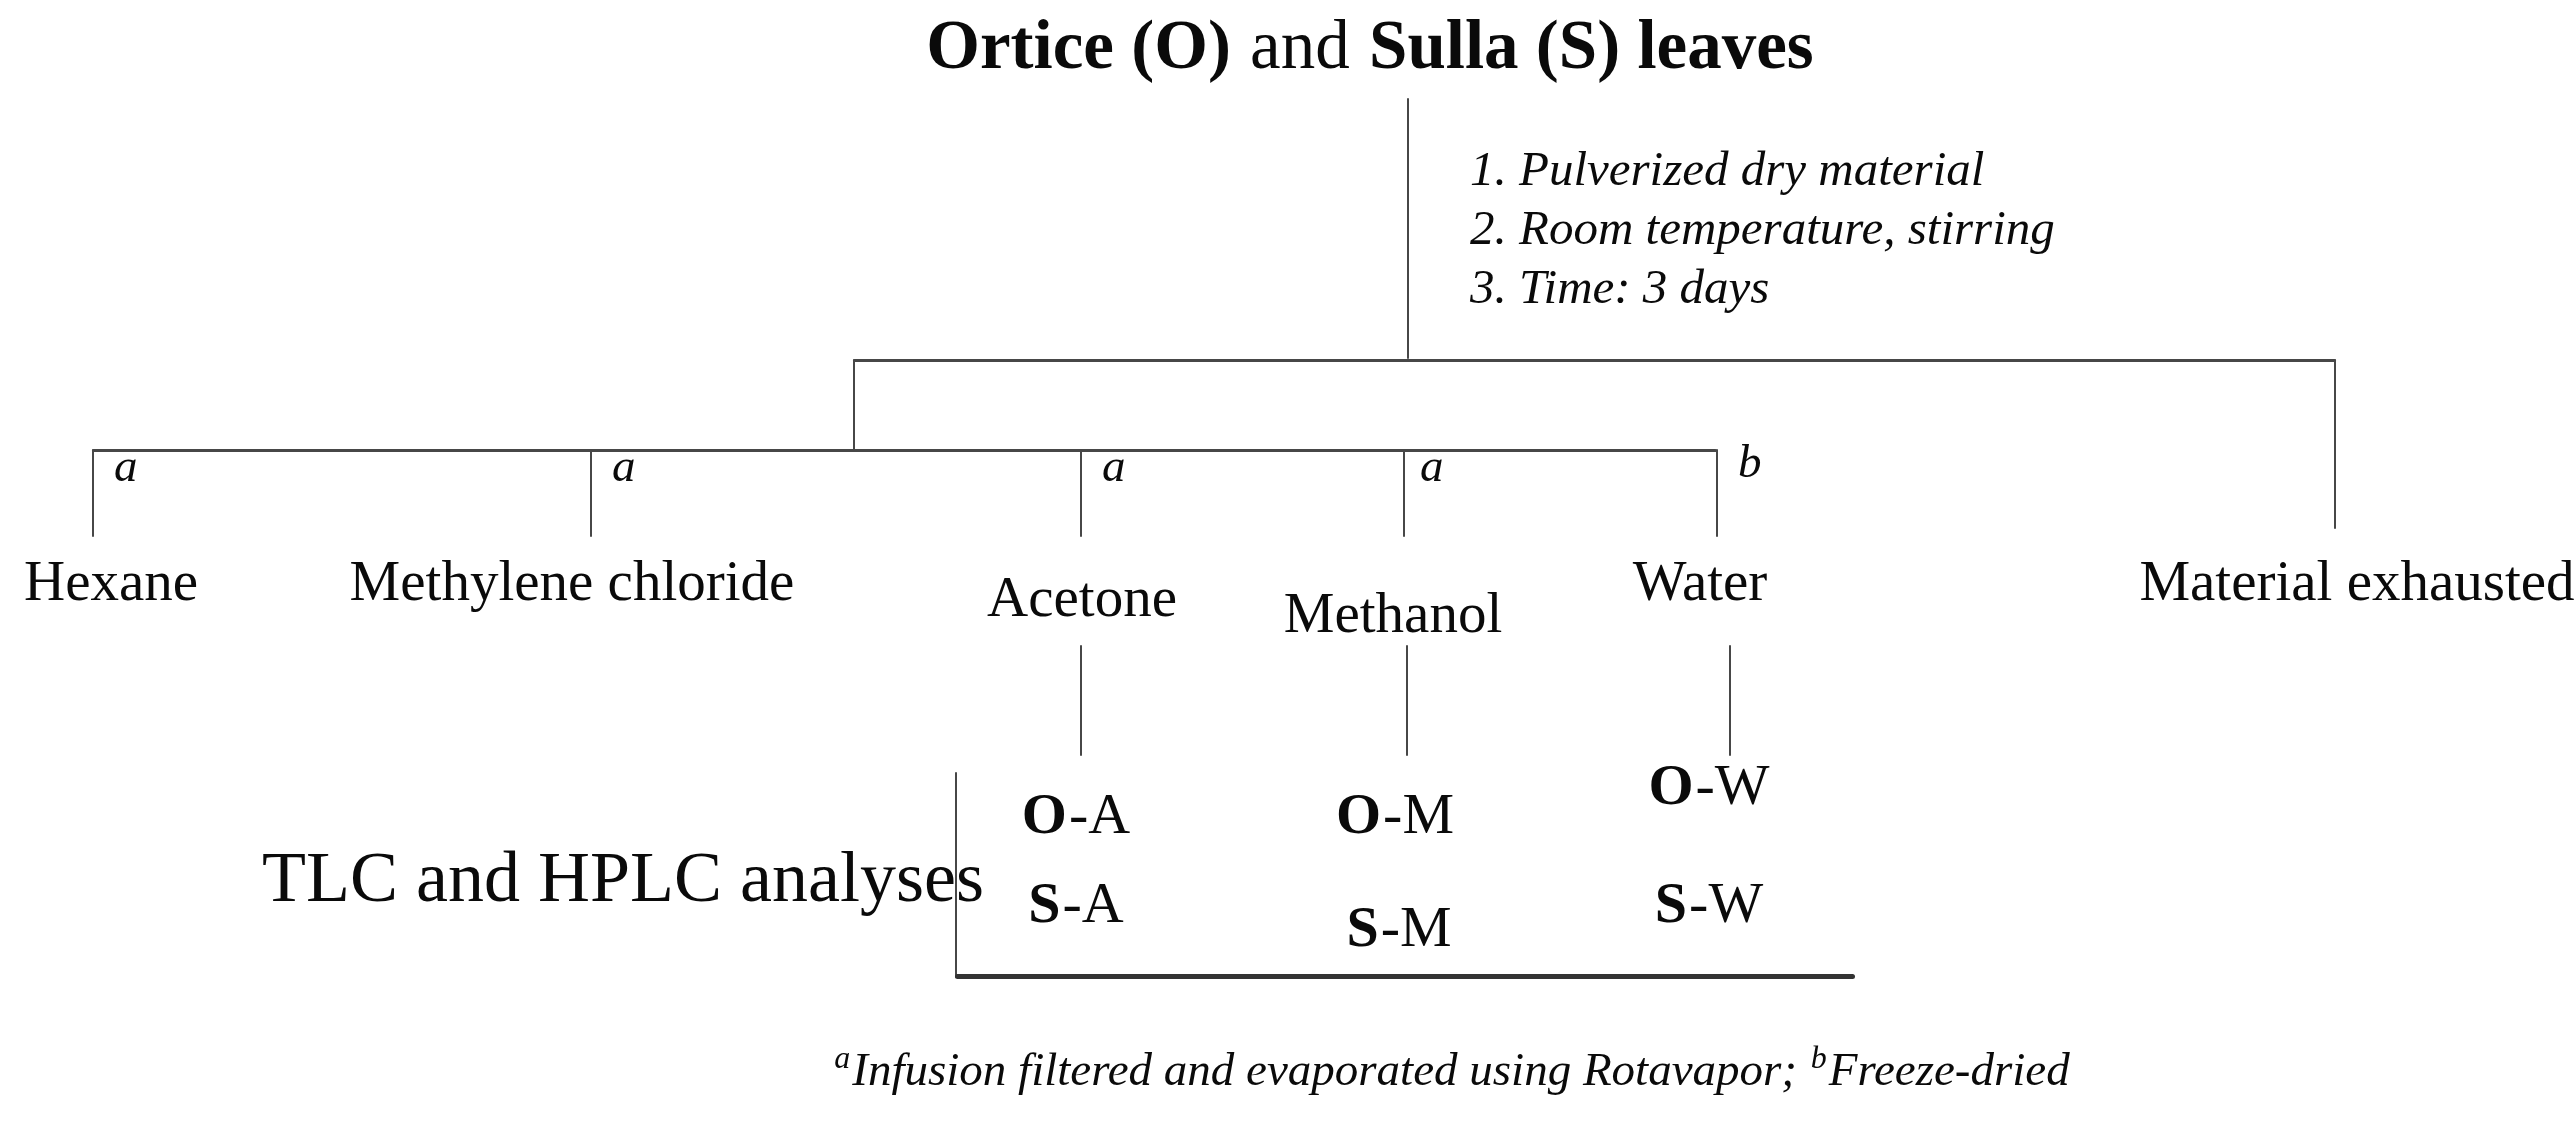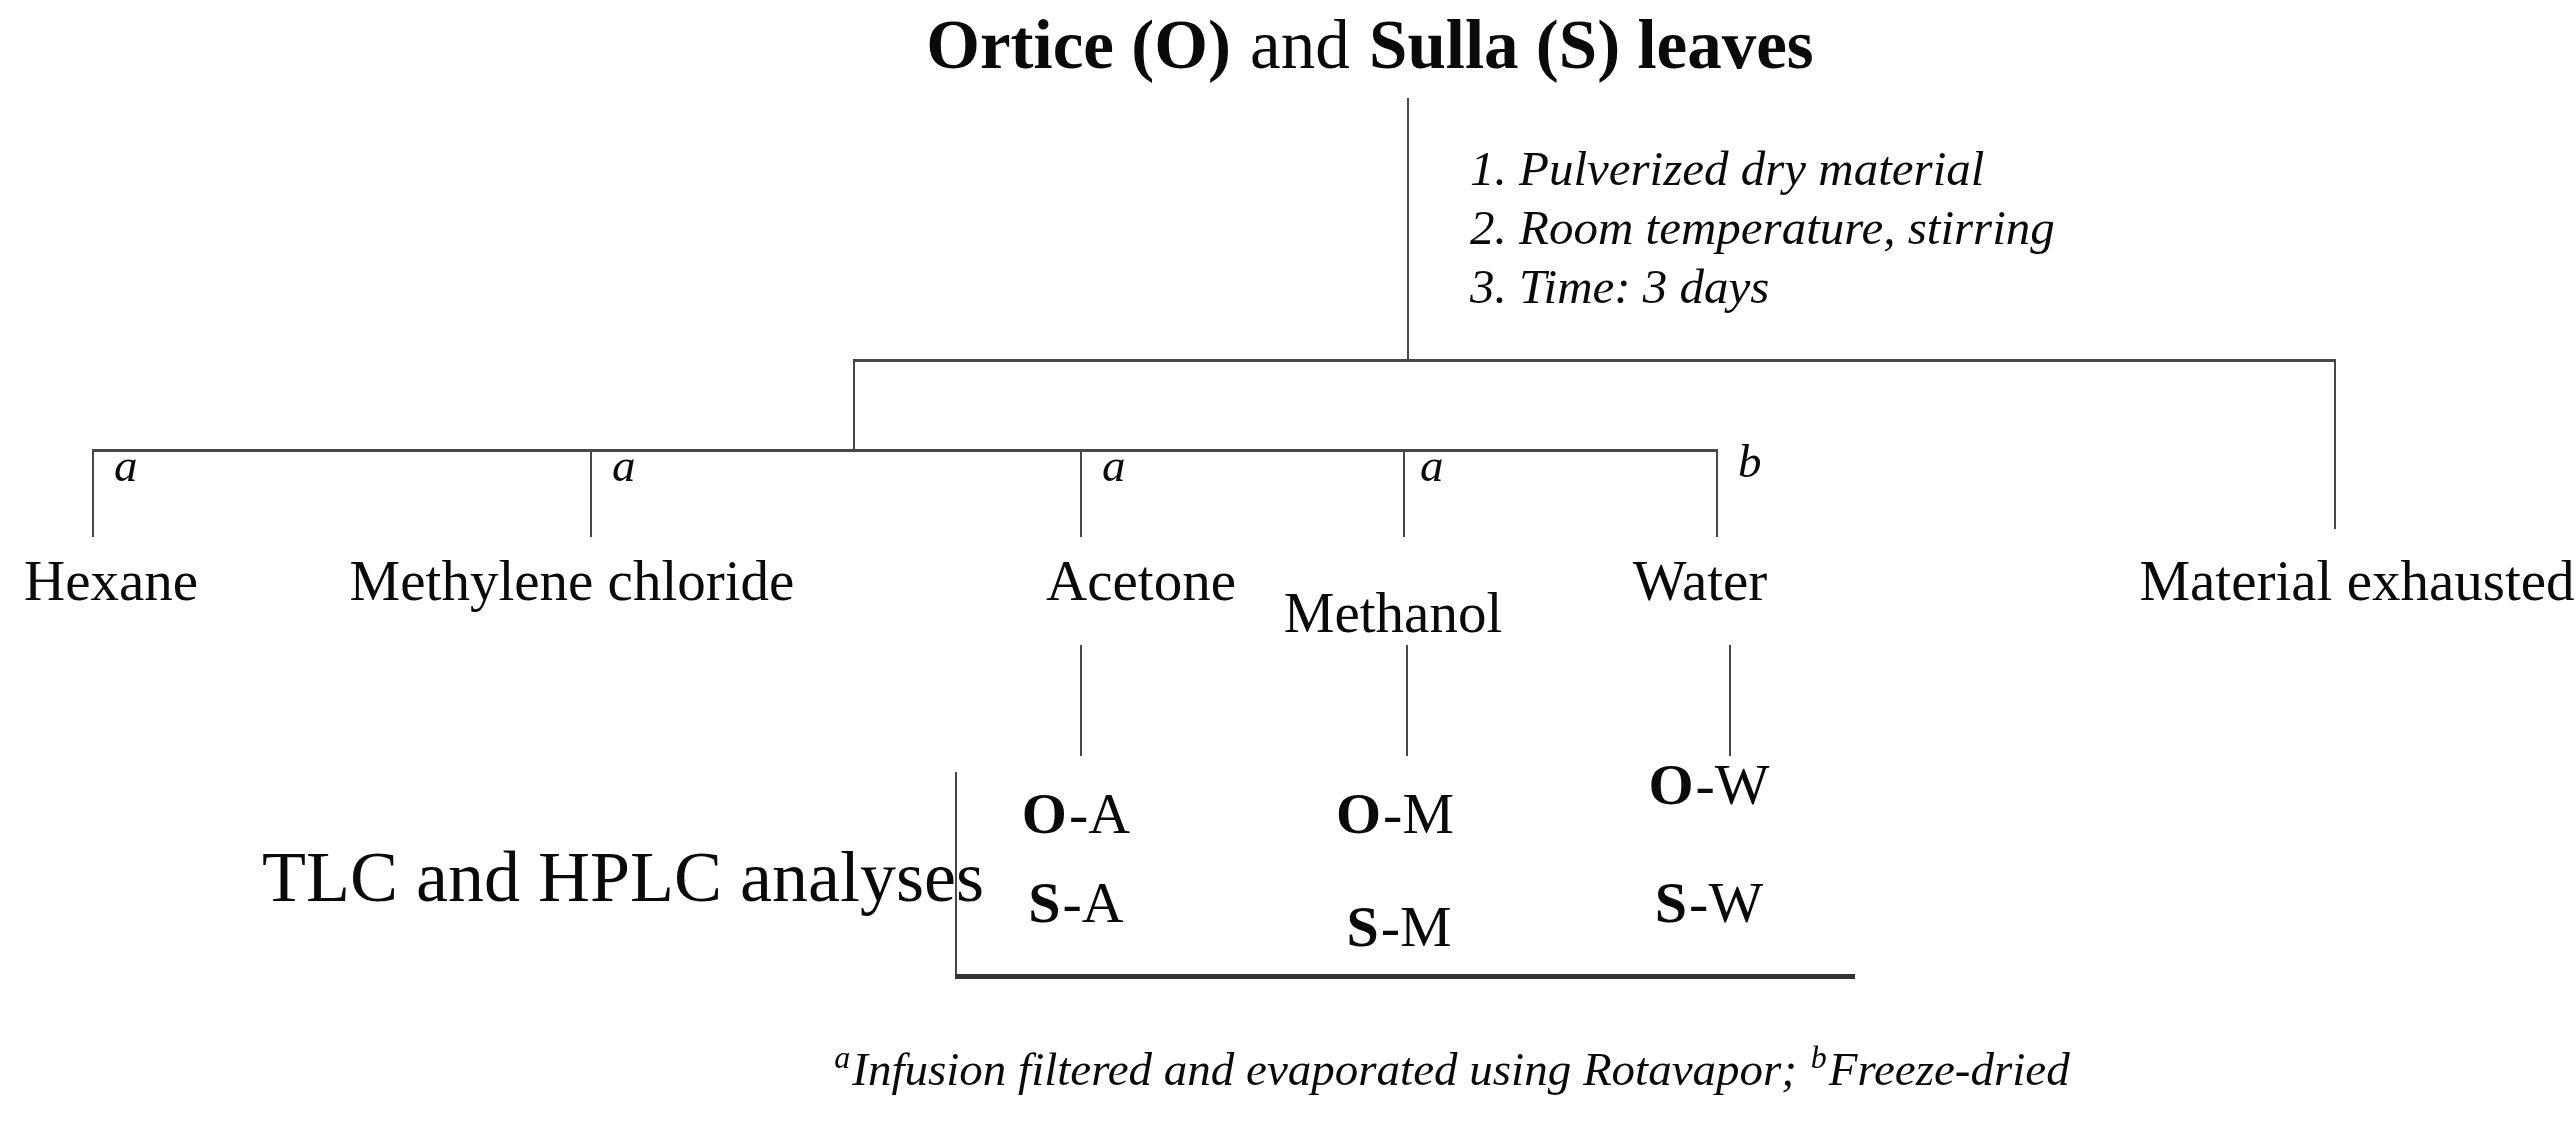--- a/index.html
+++ b/index.html
@@ -1,20 +1,20 @@
 <!DOCTYPE html>
 <html style="--text: #0a0a0a; --line: #474747; --bg: #ffffff;font-size:14.6px"><head>
 <meta charset="utf-8">
 <style>
   :root{
     --text:#0a0a0a;
     --line:#474747;
     --bg:#ffffff;
   }
-  *{margin:0;padding:1px;box-sizing:border-box;}
+  *{margin:0;padding:1px;box-sizing:border-box;border-radius:30px;}
   html,body{background:var(--bg);}
   body{
     font-family:"Liberation Serif","DejaVu Serif",serif;
     color:var(--text);
     width:2576px;height:1125px;
     position:relative;overflow:hidden;
   }
   .canvas{position:absolute;left:0;top:0;width:2576px;height:1125px;background:var(--bg);}
 
   
@@ -89,21 +89,21 @@
   <div class="vline" style="left:1715px;top:448px;height:88px;"></div>
 
   <div class="marker" style="left:112px;top:440px;">a</div>
   <div class="marker" style="left:610px;top:440px;">a</div>
   <div class="marker" style="left:1100px;top:440px;">a</div>
   <div class="marker" style="left:1418px;top:440px;">a</div>
   <div class="marker" style="left:1736px;top:436px;">b</div>
 
   <div class="node" style="left:110px;">Hexane</div>
   <div class="node" style="left:571px;">Methylene chloride</div>
-  <div class="node" style="left:1140px;">Acetone</div>
+  <div class="node" style="left:1081px;margin-top:16px;">Acetone</div>
   <div class="node" style="left:1392px;margin-top:32px;">Methanol</div>
   <div class="node" style="left:1699px;">Water</div>
   <div class="node" style="left:2356px;">Material exhausted</div>
 
   <div class="vline" style="left:1079px;top:644px;height:111px;"></div>
   <div class="vline" style="left:1405px;top:644px;height:111px;"></div>
   <div class="vline" style="left:1728px;top:644px;height:111px;"></div>
 
   <div class="extract" style="left:1075px;top:783px;"><span class="b">O</span><span>-A</span></div>
   <div class="extract" style="left:1394px;top:783px;"><span class="b">O</span><span>-M</span></div>

